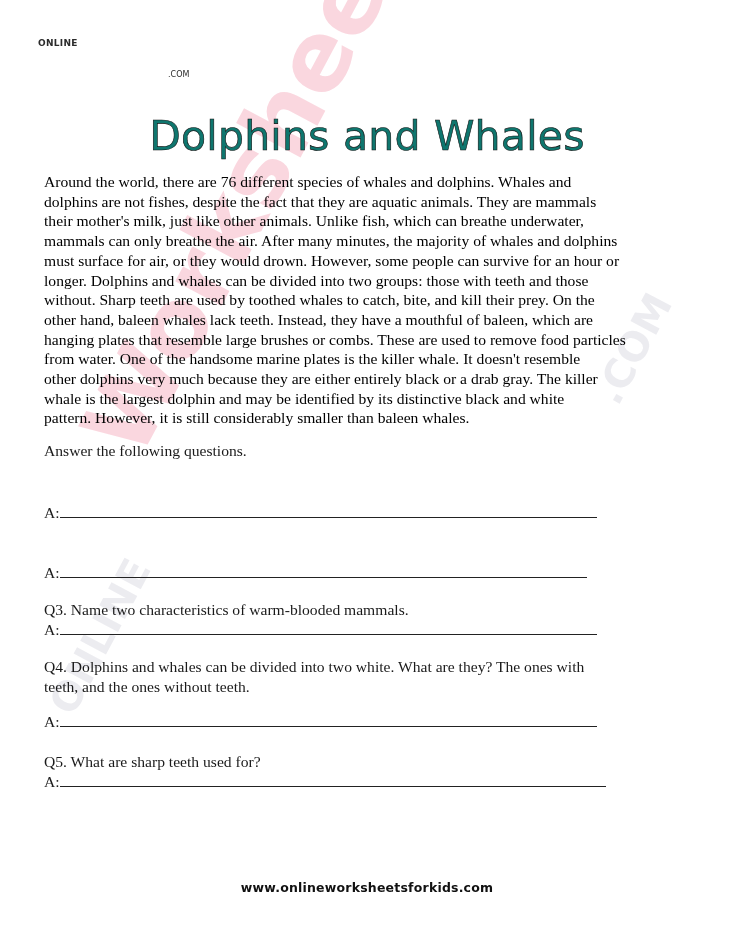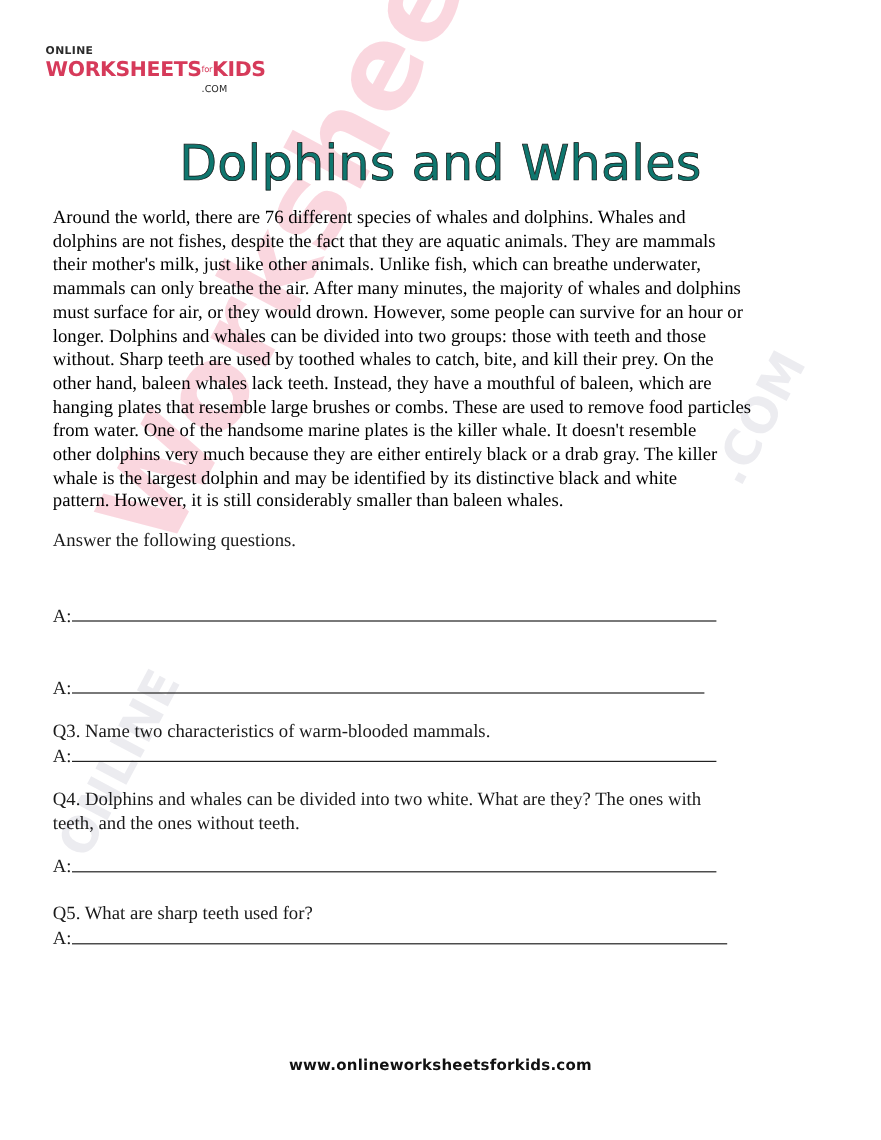--- a/index.html
+++ b/index.html
@@ -35,23 +35,20 @@
 <body>
 
 <div class="page">
 
   <div class="watermark wm-main">Worksheets</div>
   <div class="watermark wm-online">ONLINE</div>
   <div class="watermark wm-com">.COM</div>
 
   <div class="logo">
     <div class="logo-online">ONLINE</div>
-    <div class="logo-main">
-      <span>WORKSHEETS</span><span class="logo-for">for</span><span>KIDS</span>
-    </div>
     <div class="logo-com">.COM</div>
   </div>
 
   <div class="title">Dolphins and Whales</div>
 
   <div class="passage">
     <span class="line">Around the world, there are 76 different species of whales and dolphins. Whales and</span>
     <span class="line">dolphins are not fishes, despite the fact that they are aquatic animals. They are mammals</span>
     <span class="line">their mother's milk, just like other animals. Unlike fish, which can breathe underwater,</span>
     <span class="line">mammals can only breathe the air. After many minutes, the majority of whales and dolphins</span>

